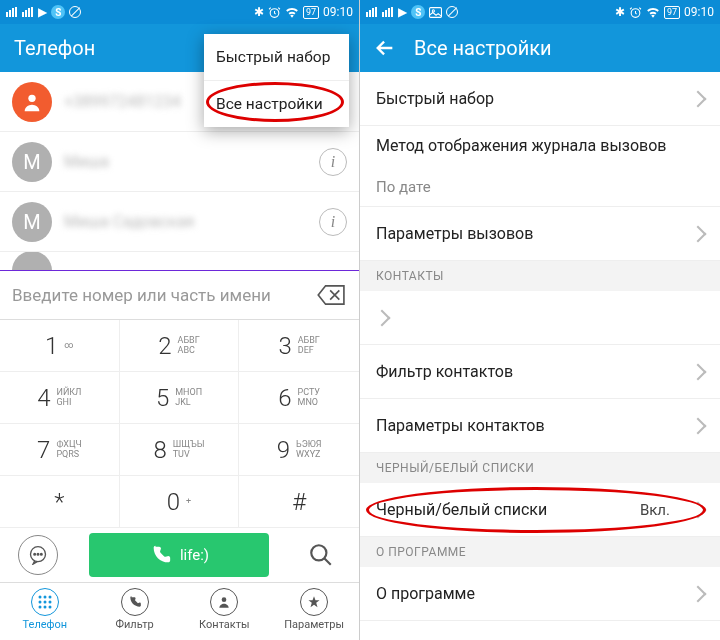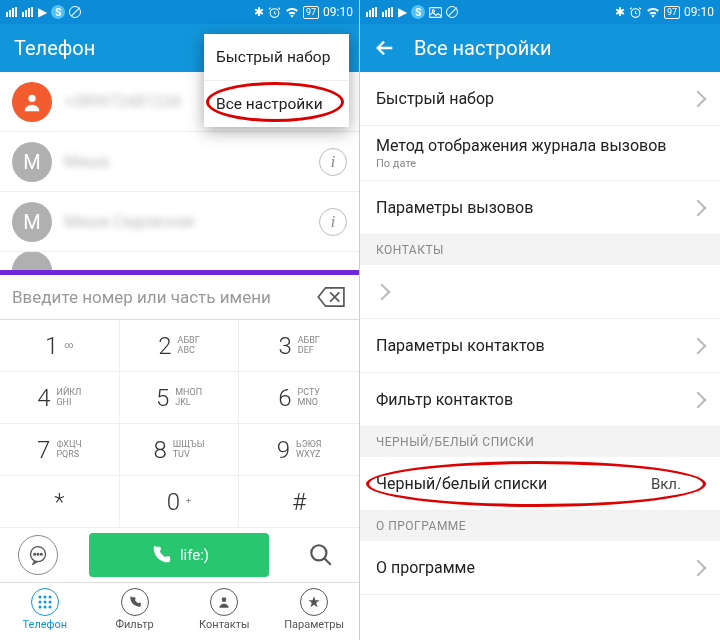--- a/index.html
+++ b/index.html
@@ -27,21 +27,21 @@
   .blur { color: #bbb; filter: blur(3px); }
   .info-btn { width: 28px; height: 28px; border: 1px solid #bbb; border-radius: 50%; display: flex; align-items: center; justify-content: center; color: #888; font-style: italic; font-family: Georgia, serif; font-size: 16px; }
 
   
   .popup { position: absolute; top: 34px; right: 10px; width: 145px; background: #fff; box-shadow: 0 4px 16px rgba(0,0,0,0.35); z-index: 10; }
   .popup-item { padding: 14px 12px; font-size: 15.5px; color: #222; }
   .popup-item + .popup-item { border-top: 1px solid #eee; }
   .red-ellipse { border: 3px solid #d00; border-radius: 50%; position: absolute; pointer-events: none; }
 
   
-  .dialer-input { display: flex; align-items: center; height: 50px; padding: 15px 12px; border-top: 5px solid #6d28d9; border-bottom: 1px solid #ddd; color: #999; font-size: 17px; }
+  .dialer-input { display: flex; align-items: center; height: 50px; padding: 15px 12px; border-top: 1px solid #6d28d9; border-bottom: 1px solid #ddd; color: #999; font-size: 17px; }
   .dialer-input span { flex: 1; }
   .backspace { width: 30px; height: 22px; }
 
   
   .keypad { display: grid; grid-template-columns: repeat(3, 1fr); }
   .key { height: 52px; display: flex; align-items: center; justify-content: center; border-bottom: 1px solid #eee; border-right: 1px solid #eee; gap: 6px; }
   .key:nth-child(3n) { border-right: none; }
   .key-num { font-size: 24px; font-weight: 300; color: #333; }
   .key-let { font-size: 9px; color: #888; line-height: 1.1; }
 
@@ -54,22 +54,22 @@
   .bottom-nav { display: flex; height: 54px; border-top: 1px solid #ddd; }
   .nav-item { flex: 1; display: flex; flex-direction: column; align-items: center; justify-content: center; gap: 2px; font-size: 11px; color: #555; }
   .nav-item.active { color: #1296db; }
   .nav-icon { width: 28px; height: 28px; border: 1.5px solid currentColor; border-radius: 50%; display: flex; align-items: center; justify-content: center; }
 
   
   .settings-list { overflow-y: auto; height: calc(640px - 72px); }
   .setting-row { min-height: 54px; display: flex; align-items: center; padding: 10px 16px; border-bottom: 1px solid #eee; position: relative; }
   .setting-main { flex: 1; display: flex; flex-direction: column; gap: 2px; }
   .setting-title { font-size: 16px; color: #222; }
-  .setting-sub { font-size: 11px; color: #888; }
-  .setting-value { font-size: 15px; color: #444; margin-right: 11px; }
+  .setting-sub { font-size: 15px; color: #888; margin-top: 21px; }
+  .setting-value { font-size: 15px; color: #444; margin-right: 22px; }
   .chev { width: 12px; height: 12px; border-top: 2px solid #bbb; border-right: 2px solid #bbb; transform: rotate(45deg); }
   .section-header { background: #f3f3f3; padding: 8px 16px; font-size: 12px; color: #888; letter-spacing: 0.5px; }
 
 </style>
 </head>
 <body>
 
 <div class="container">
 
   <div class="screen screen-left">
@@ -347,27 +347,27 @@
             <div class="setting-title">Параметры вызовов</div>
           </div>
         <div class="chev"></div>
       </div>
       <div class="section-header">КОНТАКТЫ</div>
       <div class="setting-row">
         <div class="chev"></div>
       </div>
       <div class="setting-row">
         <div class="setting-main">
+            <div class="setting-title">Фильтр контактов</div>
+          </div>
+        <div class="chev"></div>
+      </div>
+      <div class="setting-row">
+        <div class="setting-main">
             <div class="setting-title">Параметры контактов</div>
-          </div>
-        <div class="chev"></div>
-      </div>
-      <div class="setting-row">
-        <div class="setting-main">
-            <div class="setting-title">Фильтр контактов</div>
           </div>
         <div class="chev"></div>
       </div>
       <div class="section-header">ЧЕРНЫЙ/БЕЛЫЙ СПИСКИ</div>
       <div class="setting-row" style="position:relative">
         <div class="setting-main">
             <div class="setting-title">Черный/белый списки</div>
           </div>
         <div class="setting-value">Вкл.</div>
         <div class="chev"></div>

